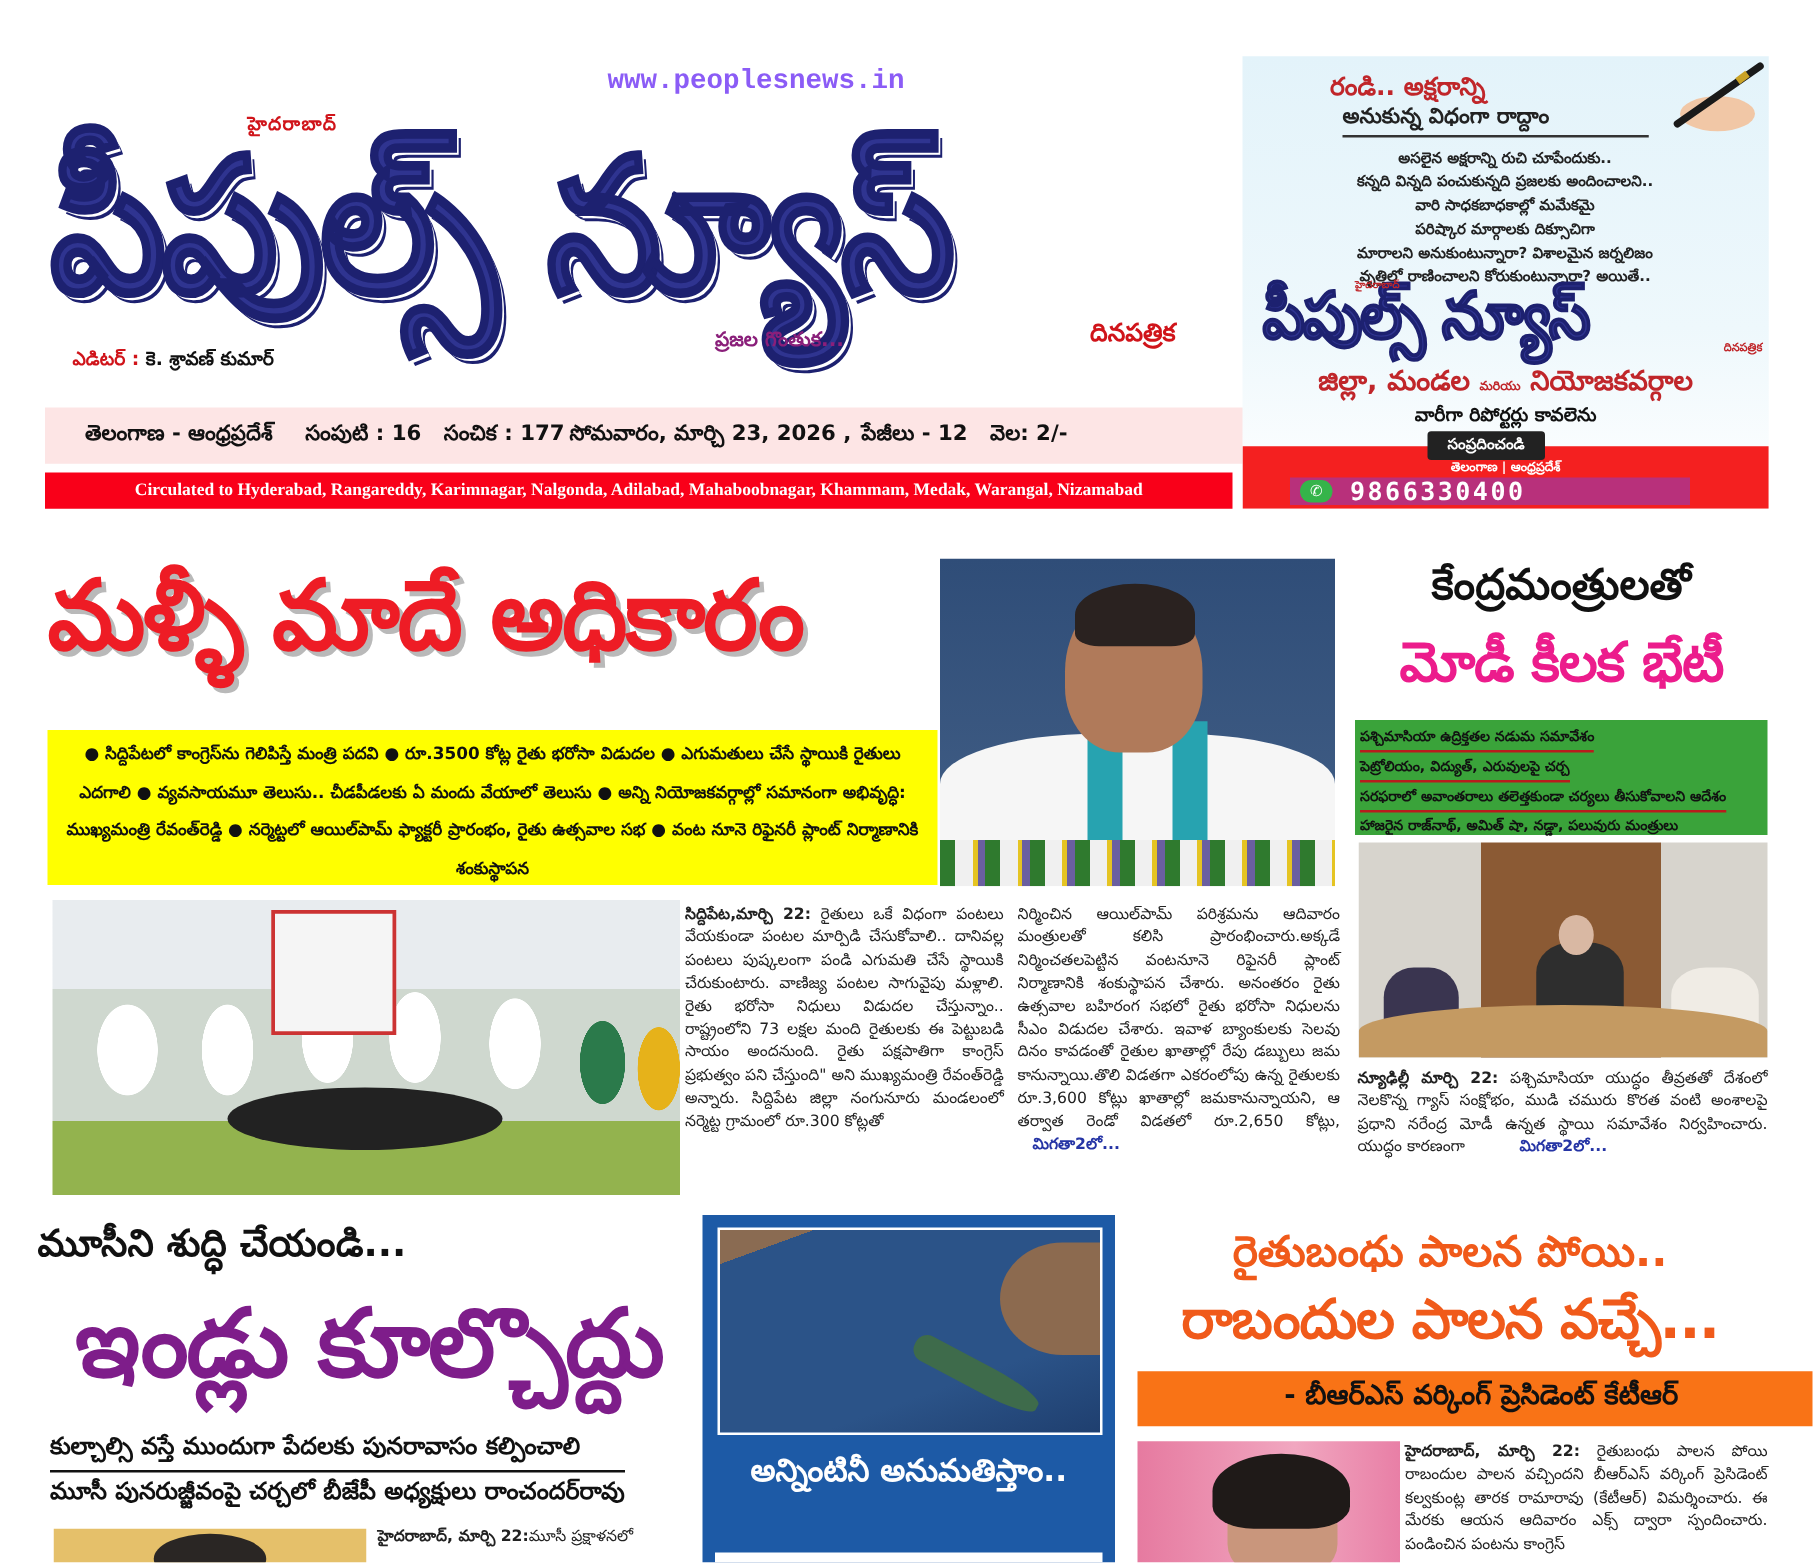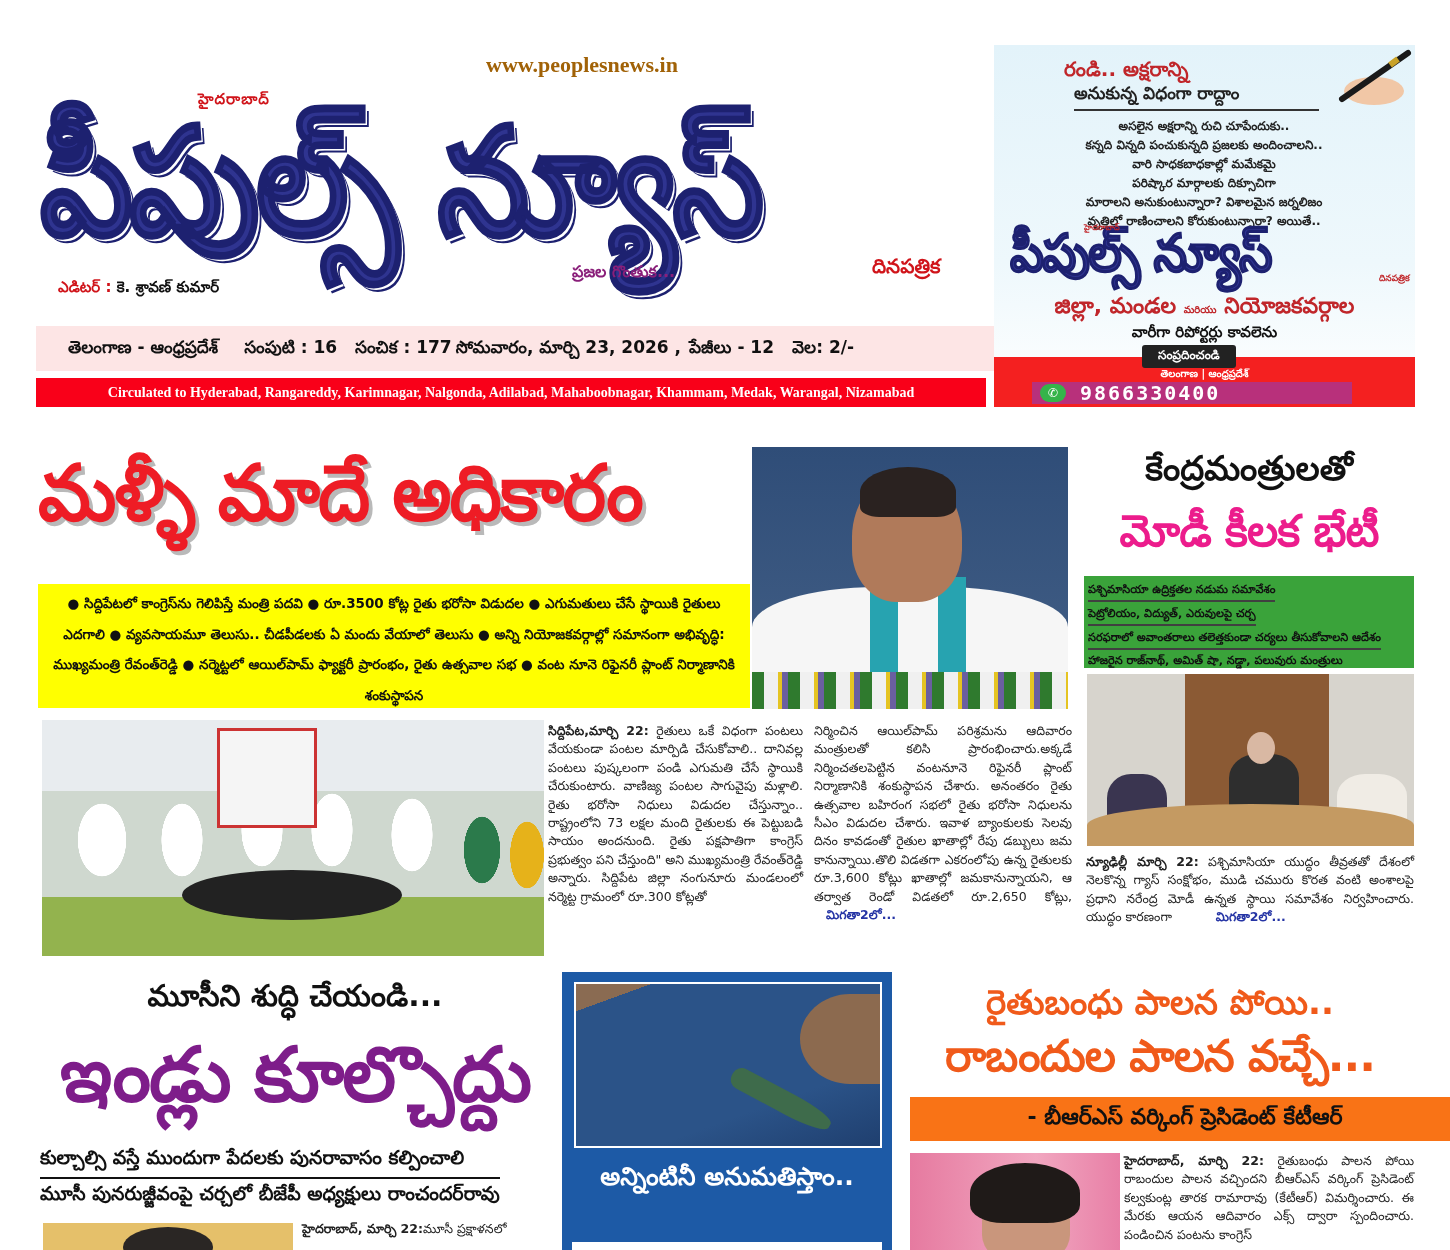--- a/index.html
+++ b/index.html
@@ -2,21 +2,21 @@
 <html><head>
 <meta charset="utf-8">
 <style>
   * { box-sizing: border-box; margin: 0; padding: 0; }
   html, body { width: 1450px; height: 1250px; background: #ffffff; overflow: hidden; }
   body { position: relative; font-family: "DejaVu Sans", sans-serif; color: #111; }
 
   .abs { position: absolute; }
 
   
-  .website { left: 486px; top: 52px; font-family: Liberation Serif, serif; font-weight: bold; font-size: 22px; color: #a16207; }
+  .website { left: 486px; top: 52px; font-family: Liberation Mono, monospace; font-weight: bold; font-size: 22px; color: #8b5cf6; }
   .city-small { left: 198px; top: 90px; font-size: 15px; font-weight: bold; color: #d0141a; letter-spacing: 1px; }
   .logo-title {
     left: 40px; top: 82px; width: 940px; height: 200px;
     font-family: "DejaVu Sans", sans-serif; font-weight: bold; font-size: 150px; line-height: 200px;
     color: #2f3490; letter-spacing: -4px; white-space: nowrap;
     -webkit-text-stroke: 3px #1d2170;
     text-shadow: 3px 3px 0 #ffffff, 5px 5px 0 #1d2170;
     transform: scaleX(0.87); transform-origin: left center;
   }
   .tagline { left: 572px; top: 262px; font-size: 16px; font-weight: bold; color: #8a1f7a; }
@@ -90,31 +90,31 @@
   .lead-photo-2 .body { position:absolute; left: 0; top: 140px; width: 316px; height: 100px; background: #f6f6f6; border-radius: 40% 40% 0 0; }
   .lead-photo-2 .scarf-l { position:absolute; left: 118px; top: 130px; width: 28px; height: 110px; background: #27a3b0; }
   .lead-photo-2 .scarf-r { position:absolute; left: 186px; top: 130px; width: 28px; height: 110px; background: #27a3b0; }
   .lead-photo-2 .flowers { position:absolute; left: 0; top: 225px; width: 316px; height: 37px; background: repeating-linear-gradient(90deg, #2f7a2e 0 12px, #f0f0f0 12px 26px, #e5c422 26px 30px, #6a5fa0 30px 36px); }
 
   
   .modi-pre { left: 1084px; top: 448px; width: 330px; text-align: center; font-size: 34px; font-weight: bold; color: #111; white-space: nowrap; }
   .modi-head { left: 1084px; top: 505px; width: 330px; text-align: center; font-size: 44px; font-weight: bold; color: #ec1c8c; white-space: nowrap; letter-spacing:-1px; }
   .modi-green { left: 1084px; top: 576px; width: 330px; height: 92px; background: #3aa33a; padding: 2px 4px; }
   .modi-green div { font-size: 11.3px; font-weight: bold; color: #111; line-height: 22.5px; white-space: nowrap; }
-  .modi-green div.u { border-bottom: 2px solid #404040; display: inline-block; line-height: 20px; }
+  .modi-green div.u { border-bottom: 2px solid #b91c1c; display: inline-block; line-height: 20px; }
   .modi-photo { left: 1087px; top: 674px; width: 327px; height: 172px; background: linear-gradient(90deg, #d7d4cd 0 30%, #8b5a34 30% 74%, #d7d4cd 74%); }
   .modi-photo .table { position:absolute; left: 0; top: 130px; width: 327px; height: 42px; background: #c49a62; border-radius: 50% 50% 0 0; }
   .modi-photo .p1 { position:absolute; left: 142px; top: 80px; width: 70px; height: 60px; background: #2e2e2e; border-radius: 40% 40% 0 0; }
   .modi-photo .h1 { position:absolute; left: 160px; top: 58px; width: 28px; height: 32px; background: #d9b8a3; border-radius: 50%; }
   .modi-photo .p2 { position:absolute; left: 20px; top: 100px; width: 60px; height: 60px; background: #3a3550; border-radius: 40% 40% 0 0; }
   .modi-photo .p3 { position:absolute; left: 250px; top: 100px; width: 70px; height: 55px; background: #f0ece5; border-radius: 40% 40% 0 0; }
   .modi-text { left: 1086px; top: 853px; width: 328px; }
 
   
-  .musi-pre { left: 30px; top: 978px; width: 530px; text-align: center; font-size: 30px; font-weight: bold; color: #111; }
+  .musi-pre { left: 30px; top: 978px; width: 530px; font-size: 30px; font-weight: bold; color: #111; }
   .musi-head { left: 30px; top: 1030px; width: 530px; text-align: center; font-size: 76px; font-weight: bold; color: #7e1d8a; letter-spacing: -2px; white-space: nowrap; }
   .musi-sub1 { left: 40px; top: 1146px; width: 460px; font-size: 19px; font-weight: bold; color: #111; border-bottom: 2px solid #111; padding-bottom: 4px; white-space: nowrap; }
   .musi-sub2 { left: 40px; top: 1182px; font-size: 19px; font-weight: bold; color: #111; white-space: nowrap; }
   .musi-photo { left: 43px; top: 1223px; width: 250px; height: 27px; background: #e5c06a; }
   .musi-photo .hair { position:absolute; left: 80px; top: 4px; width: 90px; height: 40px; border-radius: 50%; background: #2a2624; }
   .musi-text { left: 302px; top: 1220px; width: 242px; }
 
   
   .ships { left: 562px; top: 972px; width: 330px; height: 278px; background: #1d5aa6; }
   .ships .img { position:absolute; left: 12px; top: 10px; width: 308px; height: 166px; border: 2px solid #fff;

